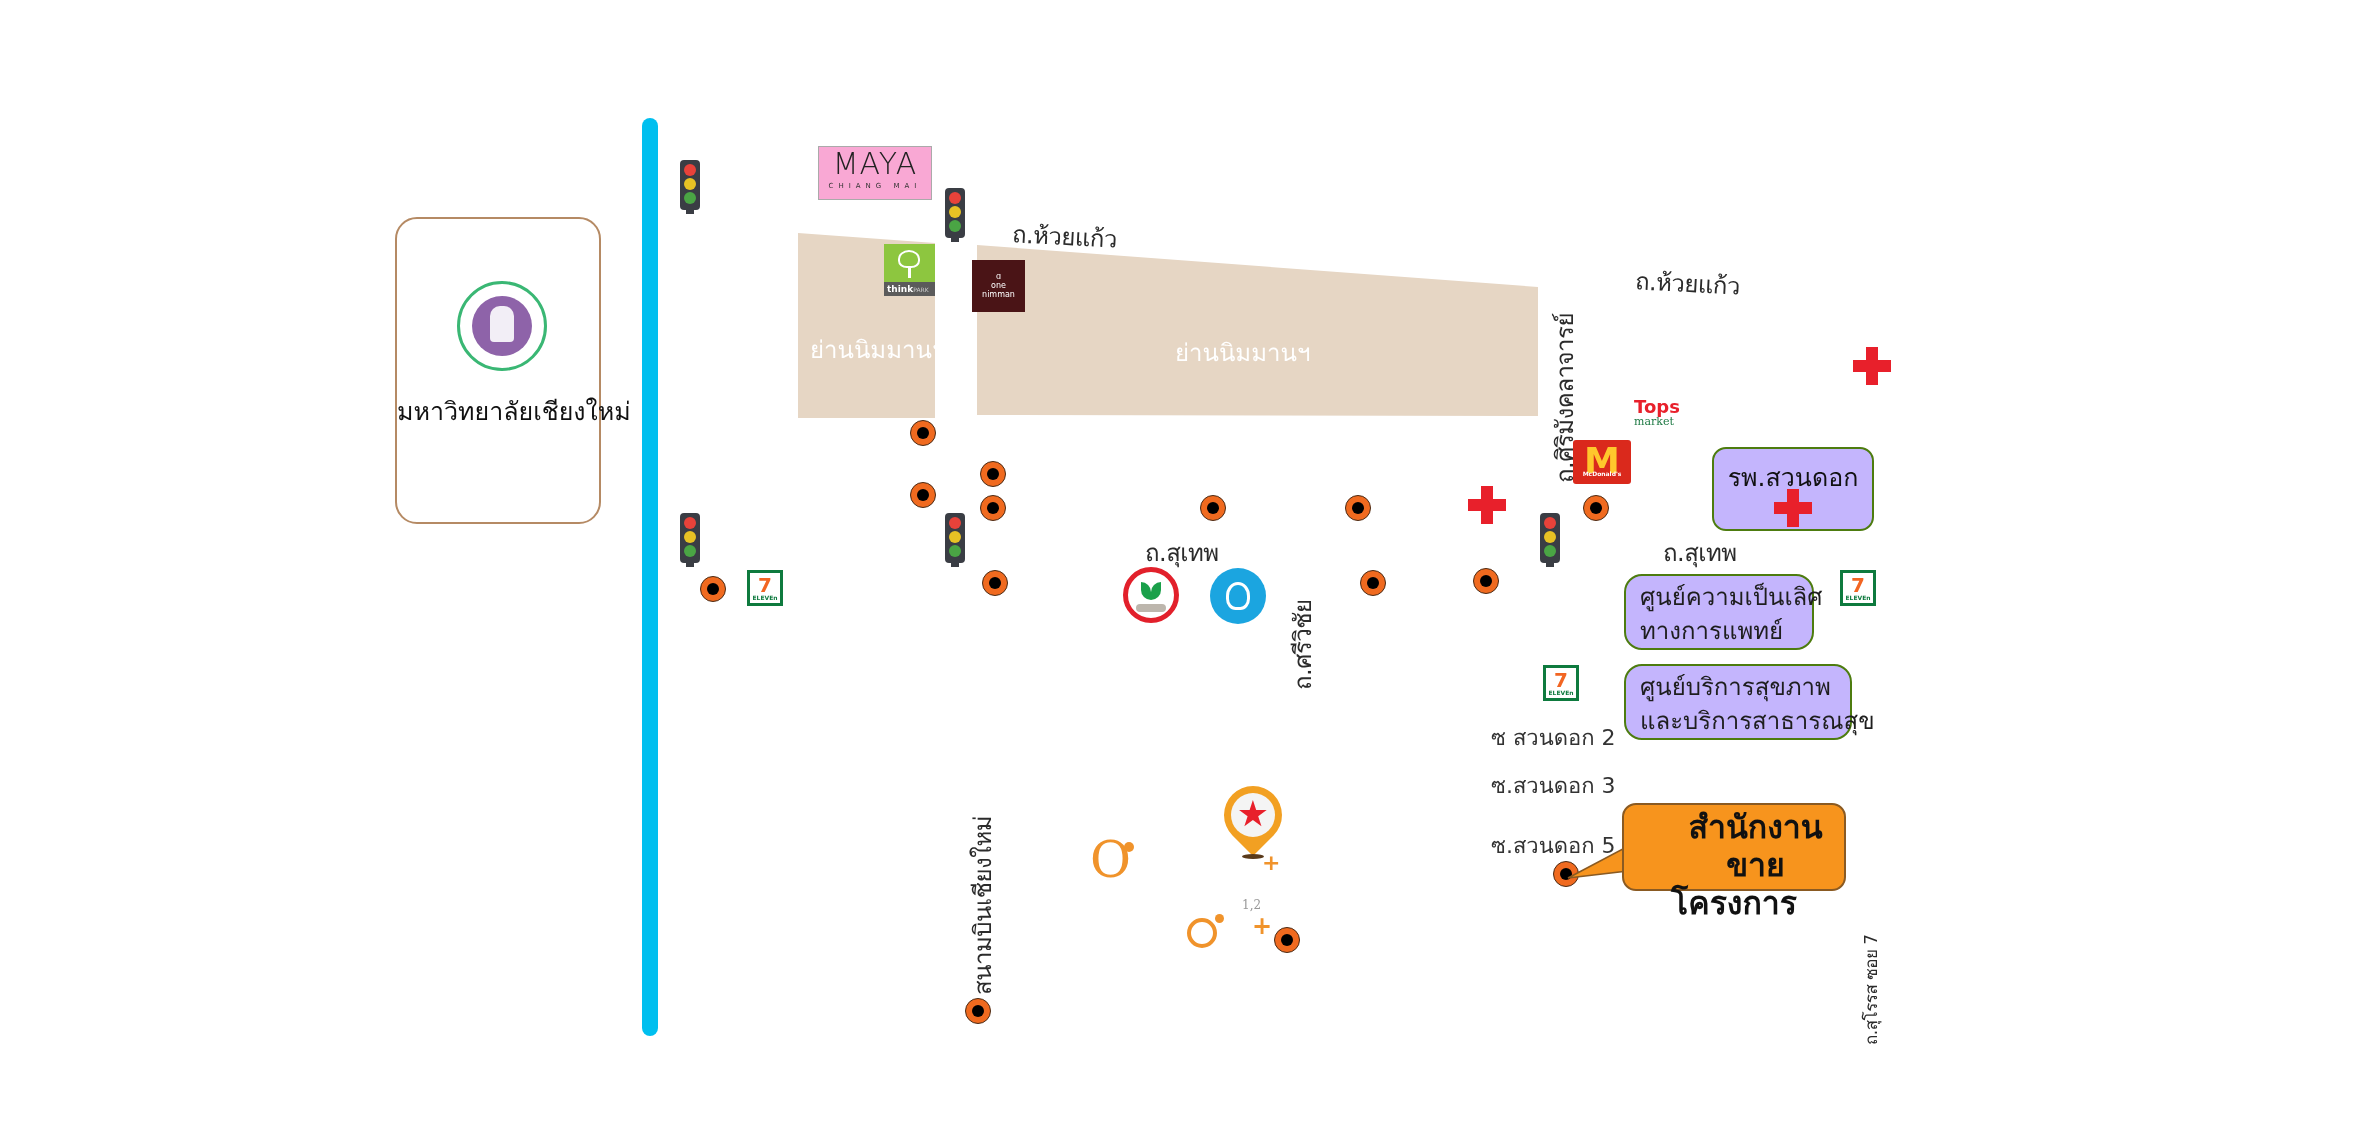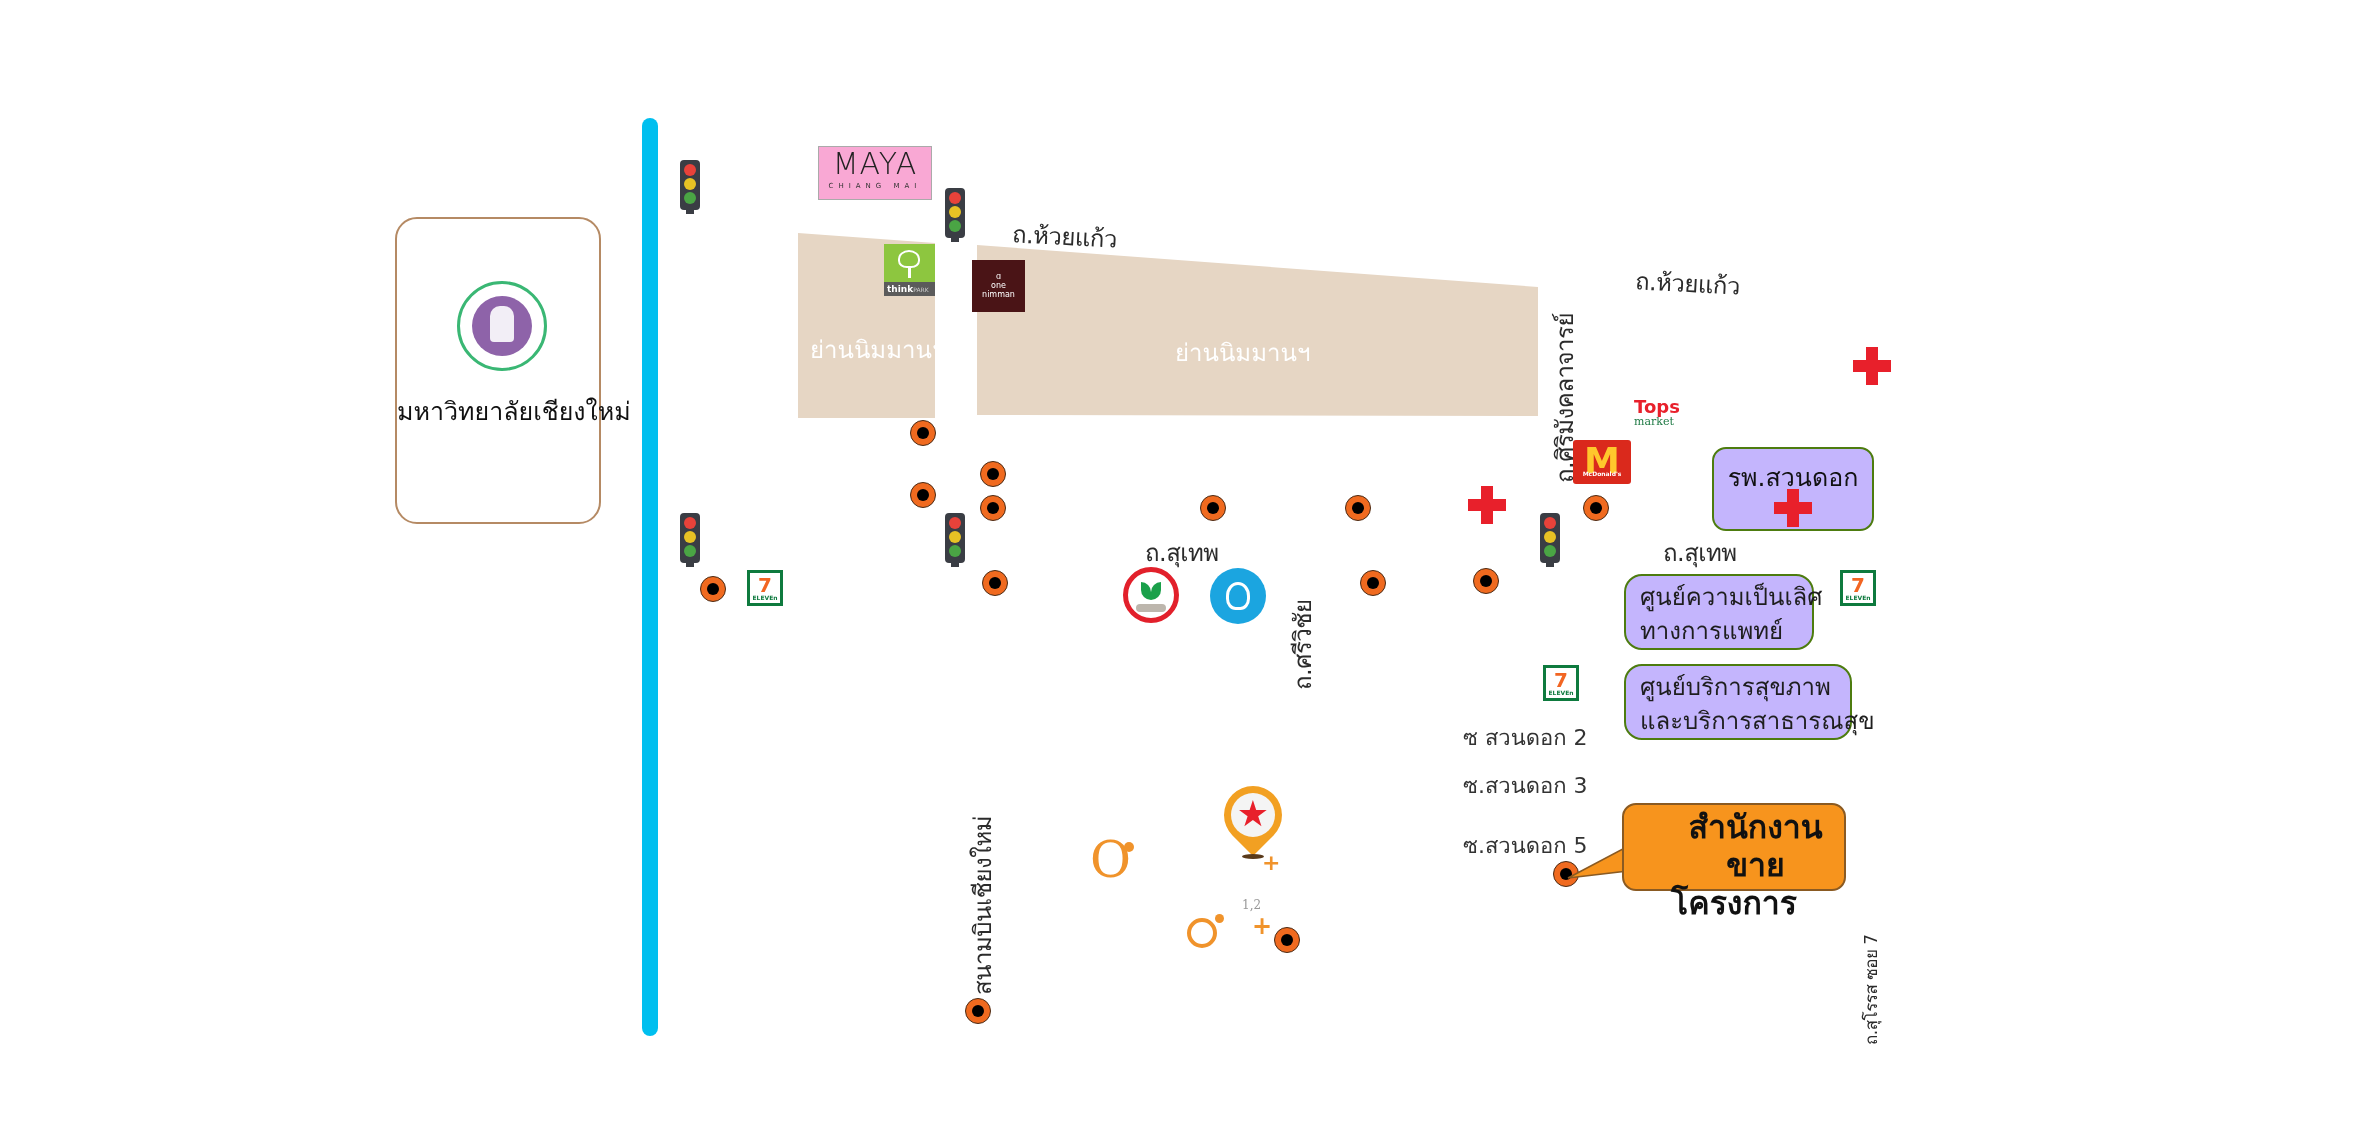--- a/index.html
+++ b/index.html
@@ -18,21 +18,21 @@
   .redcross { position:absolute; width:38px; height:38px; }
   .redcross::before, .redcross::after { content:""; position:absolute; background:#e8202b; }
   .redcross::before { left:13px; top:0; width:12px; height:38px; }
   .redcross::after { left:0; top:13px; width:38px; height:12px; }
   .seven { position:absolute; width:36px; height:36px; background:#fff; border:3px solid #0e7a3e; box-sizing:border-box; display:flex; flex-direction:column; align-items:center; justify-content:center; }
   .seven .num { color:#f26522; font-weight:bold; font-size:20px; line-height:18px; font-family:"DejaVu Sans", sans-serif; }
   .seven .txt { color:#0e7a3e; font-size:6px; font-weight:bold; line-height:7px; }
   .district { color:#ffffff; font-size:24px; position:absolute; white-space:nowrap; }
   .bubble { position:absolute; border:2px solid #4d7c0f; border-radius:18px; background:#c4b5fd; box-sizing:border-box; }
   .bubble .t { font-size:24px; color:#1e1e1e; line-height:34px; padding-left:14px; white-space:nowrap; }
-  .sub-label { position:absolute; font-size:22px; color:#333; white-space:nowrap; }
+  .sub-label { position:absolute; font-size:22px; color:#333; white-space:nowrap;margin-left:28px; }
 </style>
 </head>
 <body>
 
 <div class="abs" style="left:642px; top:118px; width:16px; height:918px; background:#00bfef; border-radius:8px;"></div>
 
 <div class="abs" style="left:395px; top:217px; width:206px; height:307px; border:2px solid #b58a64; border-radius:22px; box-sizing:border-box; background:#fff;">
   <div class="abs" style="left:60px; top:62px; width:90px; height:90px; border-radius:50%; border:3px solid #3ab774; box-sizing:border-box; background:#fff;">
     <div class="abs" style="left:12px; top:12px; width:60px; height:60px; border-radius:50%; background:#8e63a9;"></div>
     <div class="abs" style="left:30px; top:22px; width:24px; height:36px; background:#f2eef6; border-radius:10px 10px 4px 4px;"></div>

